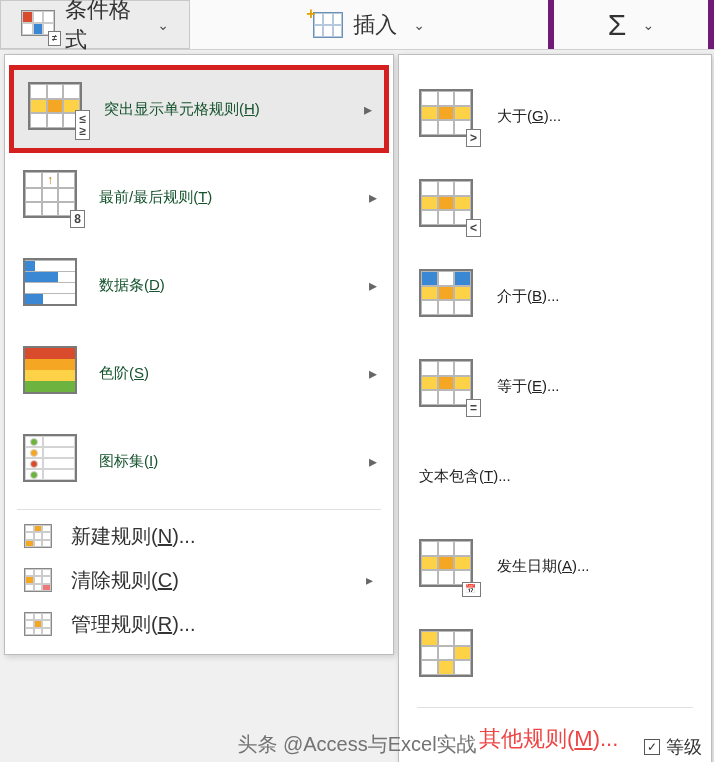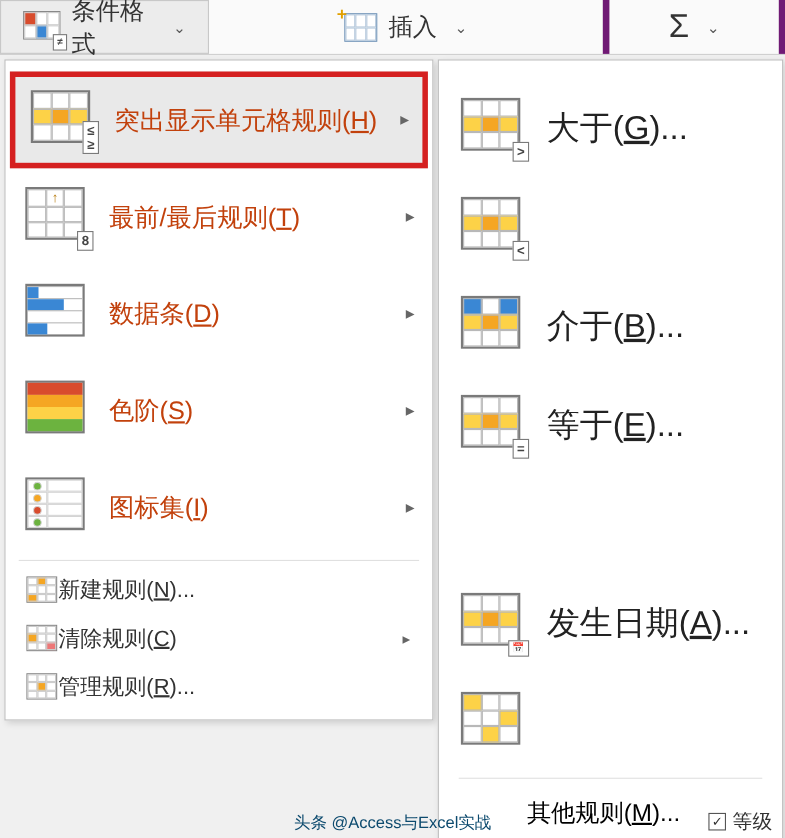--- a/index.html
+++ b/index.html
@@ -6,35 +6,35 @@
   body { width:714px; height:762px; background:#f0f0f0; overflow:hidden; position:relative; color:#333; }
   .toolbar { display:flex; height:50px; background:#fafafa; border-bottom:1px solid #d0d0d0; }
   .tb-btn { display:flex; align-items:center; gap:10px; padding:0 20px; border-right:6px solid #701a75; cursor:pointer; font-size:22px; color:#333; }
   .tb-btn.first { border:1px solid #c8c8c8; background:#ececec; width:190px; }
   .tb-btn.mid { justify-content:center; flex:1; }
   .tb-btn.sigma { width:160px; justify-content:center; font-size:30px; font-weight:300; }
   .drop-caret { font-size:14px; color:#555; margin-left:6px; }
 
   .menu { position:absolute; left:4px; top:54px; width:390px; background:#ffffff; border:1px solid #bdbdbd; box-shadow:2px 2px 6px rgba(0,0,0,.15); padding:10px 4px 8px; }
   .menu-item-lg { display:flex; align-items:center; height:88px; padding:0 10px 0 14px; gap:18px; cursor:pointer; position:relative; }
-  .menu-item-lg .label { font-size:23px; color:#c2410c; flex:1;}
+  .menu-item-lg .label { font-size:15px; color:#14532d; flex:1;}
   .menu-item-lg .arrow { font-size:16px; color:#666; position:absolute; right:12px; }
   .menu-item-lg.highlighted { border:5px solid #d52020; background:#e9e9e9; }
   .menu-item-lg .label u, .menu-item-sm .label u { text-decoration: underline; }
 
   .menu-divider { height:1px; background:#e0e0e0; margin:4px 8px; }
 
-  .menu-item-sm { display:flex; align-items:center; height:44px; padding:0 14px; cursor:pointer; font-size:20px; color:#333; }
+  .menu-item-sm { display:flex; align-items:center; height:44px; padding:0 14px; gap:18px; cursor:pointer; font-size:20px; color:#333; }
   .menu-item-sm .icon-sm { width:30px; height:28px; display:flex; align-items:center; justify-content:center; }
 
   .submenu { position:absolute; left:398px; top:54px; width:314px; background:#ffffff; border:1px solid #bdbdbd; box-shadow:2px 2px 6px rgba(0,0,0,.15); padding:16px 8px 10px; }
   .sub-item { display:flex; align-items:center; height:90px; padding:0 12px; gap:20px; cursor:pointer; }
-  .sub-item .label { font-size:30px; color:#222; }
+  .sub-item .label { font-size:15px; color:#222; }
   .sub-divider { height:1px; background:#e0e0e0; margin:6px 10px; }
-  .sub-more { padding:10px 0 6px 72px; font-size:22px; color:#000000; cursor:pointer; }
+  .sub-more { padding:10px 0 6px 72px; font-size:22px; color:#ef4444; cursor:pointer; }
 
   
   .big-icon { position:relative; width:58px; height:54px; }
   .grid3 { width:54px; height:48px; border:2px solid #7a7a7a; display:grid; grid-template-columns:repeat(3,1fr); grid-template-rows:repeat(3,1fr); background:#fff; }
   .grid3 div { border:1px solid #b8b8b8; }
   .hl-yellow { background:#fdd247; }
   .hl-orange { background:#f5a623; }
   .hl-blue   { background:#3a87d4; }
   .hl-red    { background:#d84c2d; }
   .badge { position:absolute; bottom:-4px; right:-4px; background:#fff; border:1.5px solid #7a7a7a; font-size:12px; line-height:1; padding:2px 3px; font-weight:bold; color:#444; }
@@ -66,21 +66,21 @@
   .sm-grid div{border:0.5px solid #ccc;}
 
   
   .tb-icon-cf{width:34px;height:30px;position:relative;}
   .tb-icon-cf .g{width:34px;height:26px;border:1.5px solid #888;display:grid;grid-template-columns:repeat(3,1fr);grid-template-rows:repeat(2,1fr);background:#fff;}
   .tb-icon-cf .g div{border:0.5px solid #ccc;}
   .tb-insert-icon{width:30px;height:26px;border:1.5px solid #6b8fb5;display:grid;grid-template-columns:repeat(3,1fr);grid-template-rows:repeat(2,1fr);background:#fff;position:relative;}
   .tb-insert-icon div{border:0.5px solid #b6c9dc;}
   .tb-insert-icon::after{content:"+";position:absolute;left:-8px;top:-8px;color:#e2a000;font-weight:bold;font-size:16px;}
 
-  .watermark{position:absolute;bottom:4px;left:0;right:0;text-align:center;font-size:15px;color:#0c4a6e;}
+  .watermark{position:absolute;bottom:4px;left:0;right:0;text-align:center;font-size:20px;color:#737373;}
   .checkbox-line{position:absolute;bottom:3px;right:12px;font-size:18px;color:#333;display:flex;align-items:center;gap:6px;}
   .checkbox-line .cb{width:16px;height:16px;border:1.5px solid #555;display:flex;align-items:center;justify-content:center;font-size:12px;color:#333;}
 </style>
 </head>
 <body>
 
 <div class="toolbar">
   <div class="tb-btn first">
     <span class="tb-icon-cf">
       <span class="g">
@@ -321,20 +321,21 @@
           <div class="hl-yellow"></div>
           <div></div>
           <div></div>
           <div></div>
         </span>
         <span class="badge">=</span>
       </span>
     <span class="label"><span>等于(</span><u>E</u><span>)...</span></span>
   </div>
   <div class="sub-item">
+    <span class="label"><span>文本包含(</span><u>T</u><span>)...</span></span>
   </div>
   <div class="sub-item">
     <span class="big-icon">
         <span class="grid3">
           <div></div>
           <div></div>
           <div></div>
           <div class="hl-yellow"></div>
           <div class="hl-orange"></div>
           <div class="hl-yellow"></div>

